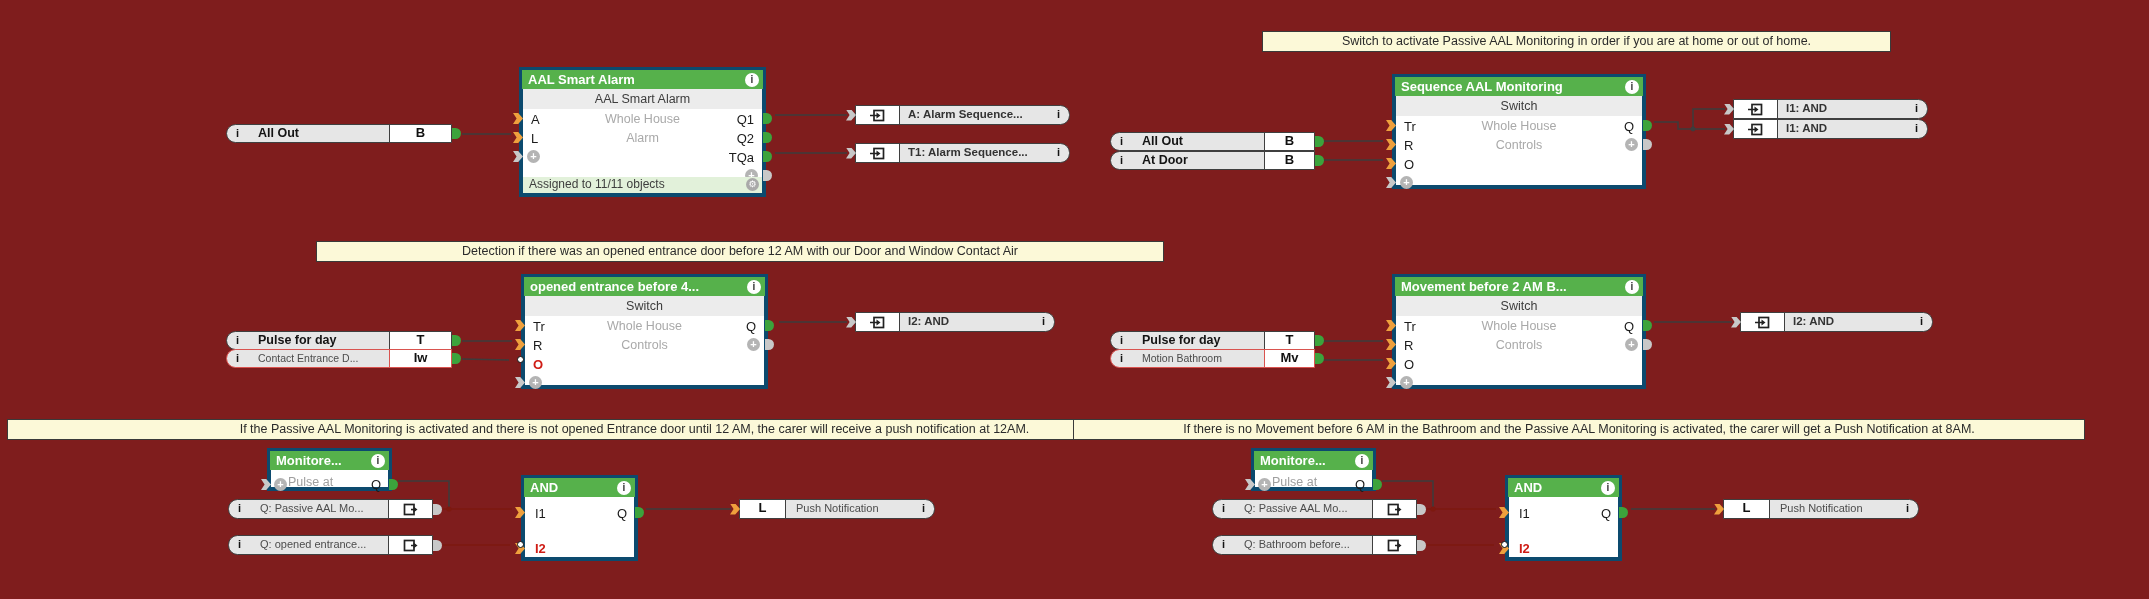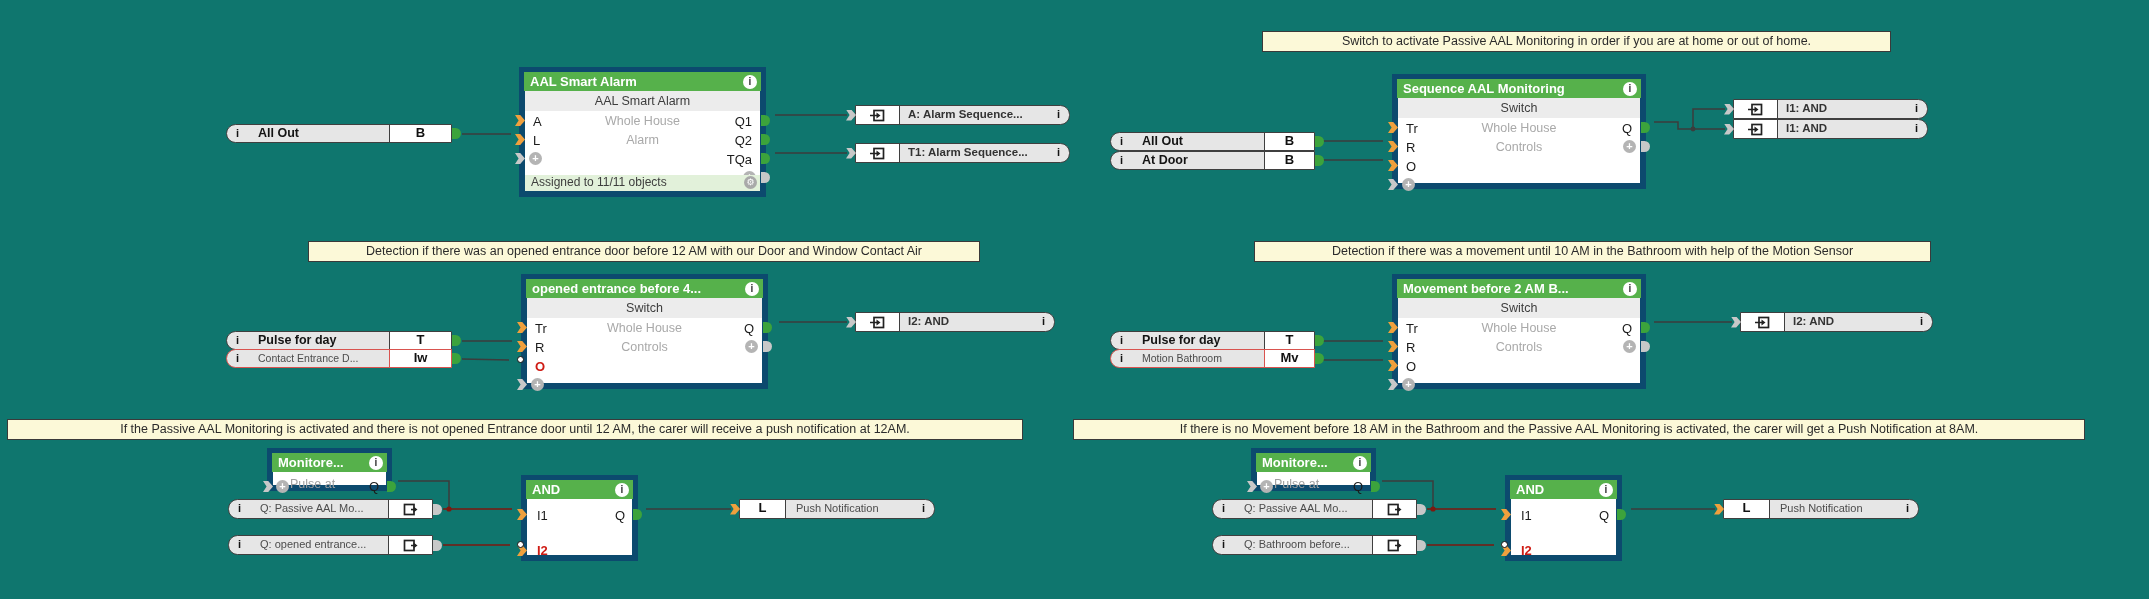--- a/index.html
+++ b/index.html
@@ -1,20 +1,20 @@
 <!DOCTYPE html>
 <html><head>
 <meta charset="utf-8">
 <style>
   *{margin:0;padding:0;box-sizing:border-box}
   body{font-family:"Liberation Sans",sans-serif;background:#fff}
-  #canvas{position:relative;width:2149px;height:599px;background:#0f766e;overflow:hidden}
+  #canvas{position:relative;width:2149px;height:599px;background:#7f1d1d;overflow:hidden}
   .comment{position:absolute;height:21px;background:#fcf9d8;border:1px solid #3a3a3a;color:#2b2b2b;
     font-size:12.5px;line-height:18px;text-align:center;padding:0 6px;white-space:nowrap}
-  .fb{position:absolute;background:#fff;border:6px solid #0c4a6e}
+  .fb{position:absolute;background:#fff;border:4px solid #0c4a6e}
   .fb-h{position:absolute;left:-1px;top:-1px;right:-1px;height:19px;background:#56b14b;color:#fff;
     display:flex;align-items:center;gap:4px;padding:0 4px 0 6px}
   .fb-h .t{flex:1;font-size:13px;font-weight:bold;white-space:nowrap;overflow:hidden}
   .info{width:14px;height:14px;border-radius:50%;background:#fff;color:#333;font-size:10px;font-weight:bold;
     line-height:14px;text-align:center;flex:0 0 auto;font-style:normal}
   .sub{position:absolute;left:0;right:0;top:18px;height:20px;background:#ececec;color:#3d3d3d;
     font-size:12.5px;line-height:20px;text-align:center}
   .cline{position:absolute;left:0;right:0;text-align:center;color:#a9a9a9;font-size:12.5px;line-height:19px}
   .pin{position:absolute;font-size:13px;color:#1b1b1b;line-height:19px}
   .pin.red{color:#cf1c15;font-weight:bold}
@@ -85,24 +85,23 @@
       <path d="M1427,545 H1494"></path>
     </g>
     <g fill="#7d190f">
       <circle cx="449" cy="509" r="2.6"></circle>
       <circle cx="1433" cy="509" r="2.6"></circle>
     </g>
     <circle cx="1693" cy="129" r="2.4" fill="#3c3c3c"></circle>
   </svg>
 
   <div class="comment" style="left:1262px;top:31px;width:629px">Switch to activate Passive AAL Monitoring in order if you are at home or out of home.</div>
-  <div class="comment" style="left:308px;top:241px;width:672px">Detection if there was an opened entrance door before 12 AM with our Door and Window Contact Air</div>
-  <div class="comment" style="left:1254px;top:241px;width:677px">Detection if there was a movement until 10 AM in the Bathroom with help of the Motion Sensor</div>
-  <div class="comment" style="left:7px;top:419px;width:1016px">If the Passive AAL Monitoring is activated and there is not opened Entrance door until 12 AM, the carer will receive a push notification at 12AM.</div>
-  <div class="comment" style="left:1073px;top:419px;width:1012px">If there is no Movement before 18 AM in the Bathroom and the Passive AAL Monitoring is activated, the carer will get a Push Notification at 8AM.</div>
+  <div class="comment" style="left:316px;top:241px;width:848px">Detection if there was an opened entrance door before 12 AM with our Door and Window Contact Air</div>
+  <div class="comment" style="left:7px;top:419px;width:1255px">If the Passive AAL Monitoring is activated and there is not opened Entrance door until 12 AM, the carer will receive a push notification at 12AM.</div>
+  <div class="comment" style="left:1073px;top:419px;width:1012px">If there is no Movement before 6 AM in the Bathroom and the Passive AAL Monitoring is activated, the carer will get a Push Notification at 8AM.</div>
 
   <div class="pill" style="left:226px;top:124px;width:226px;height:19px">
     <div class="pbody rl">
       <div class="cap">i</div>
       <div class="plabel">All Out</div>
       <div class="pval">B</div>
     </div>
     <span class="knob green" style="right:-9px;top:4px"></span>
   </div>
 

